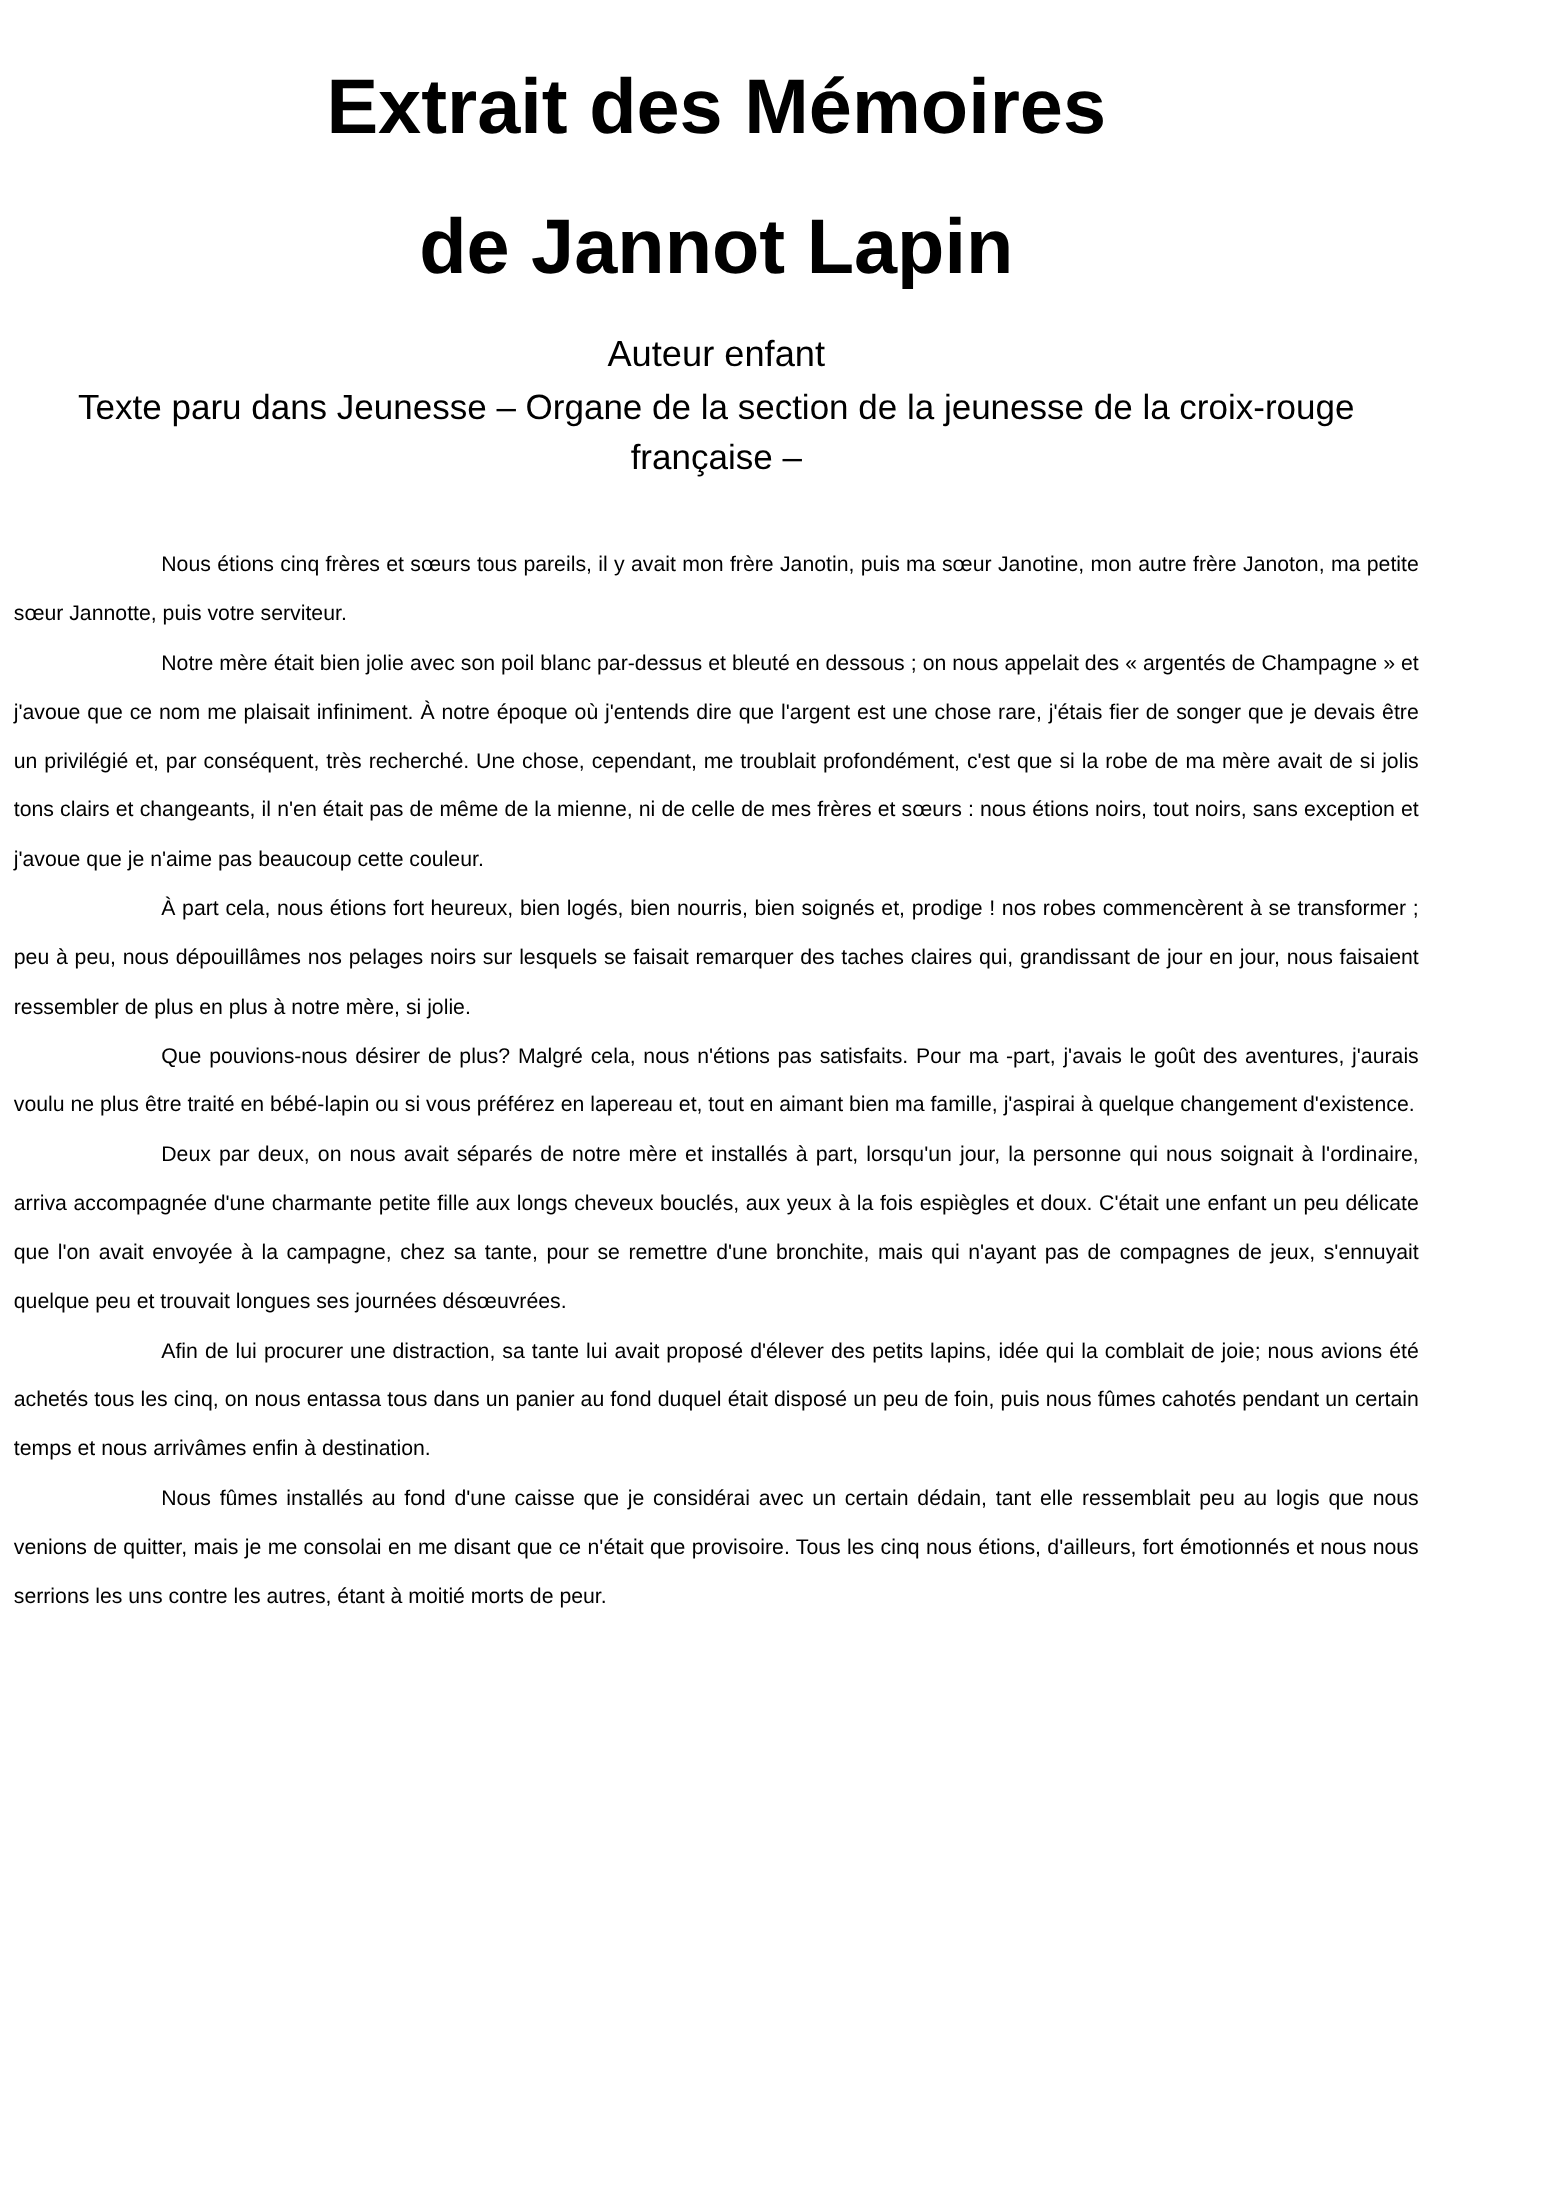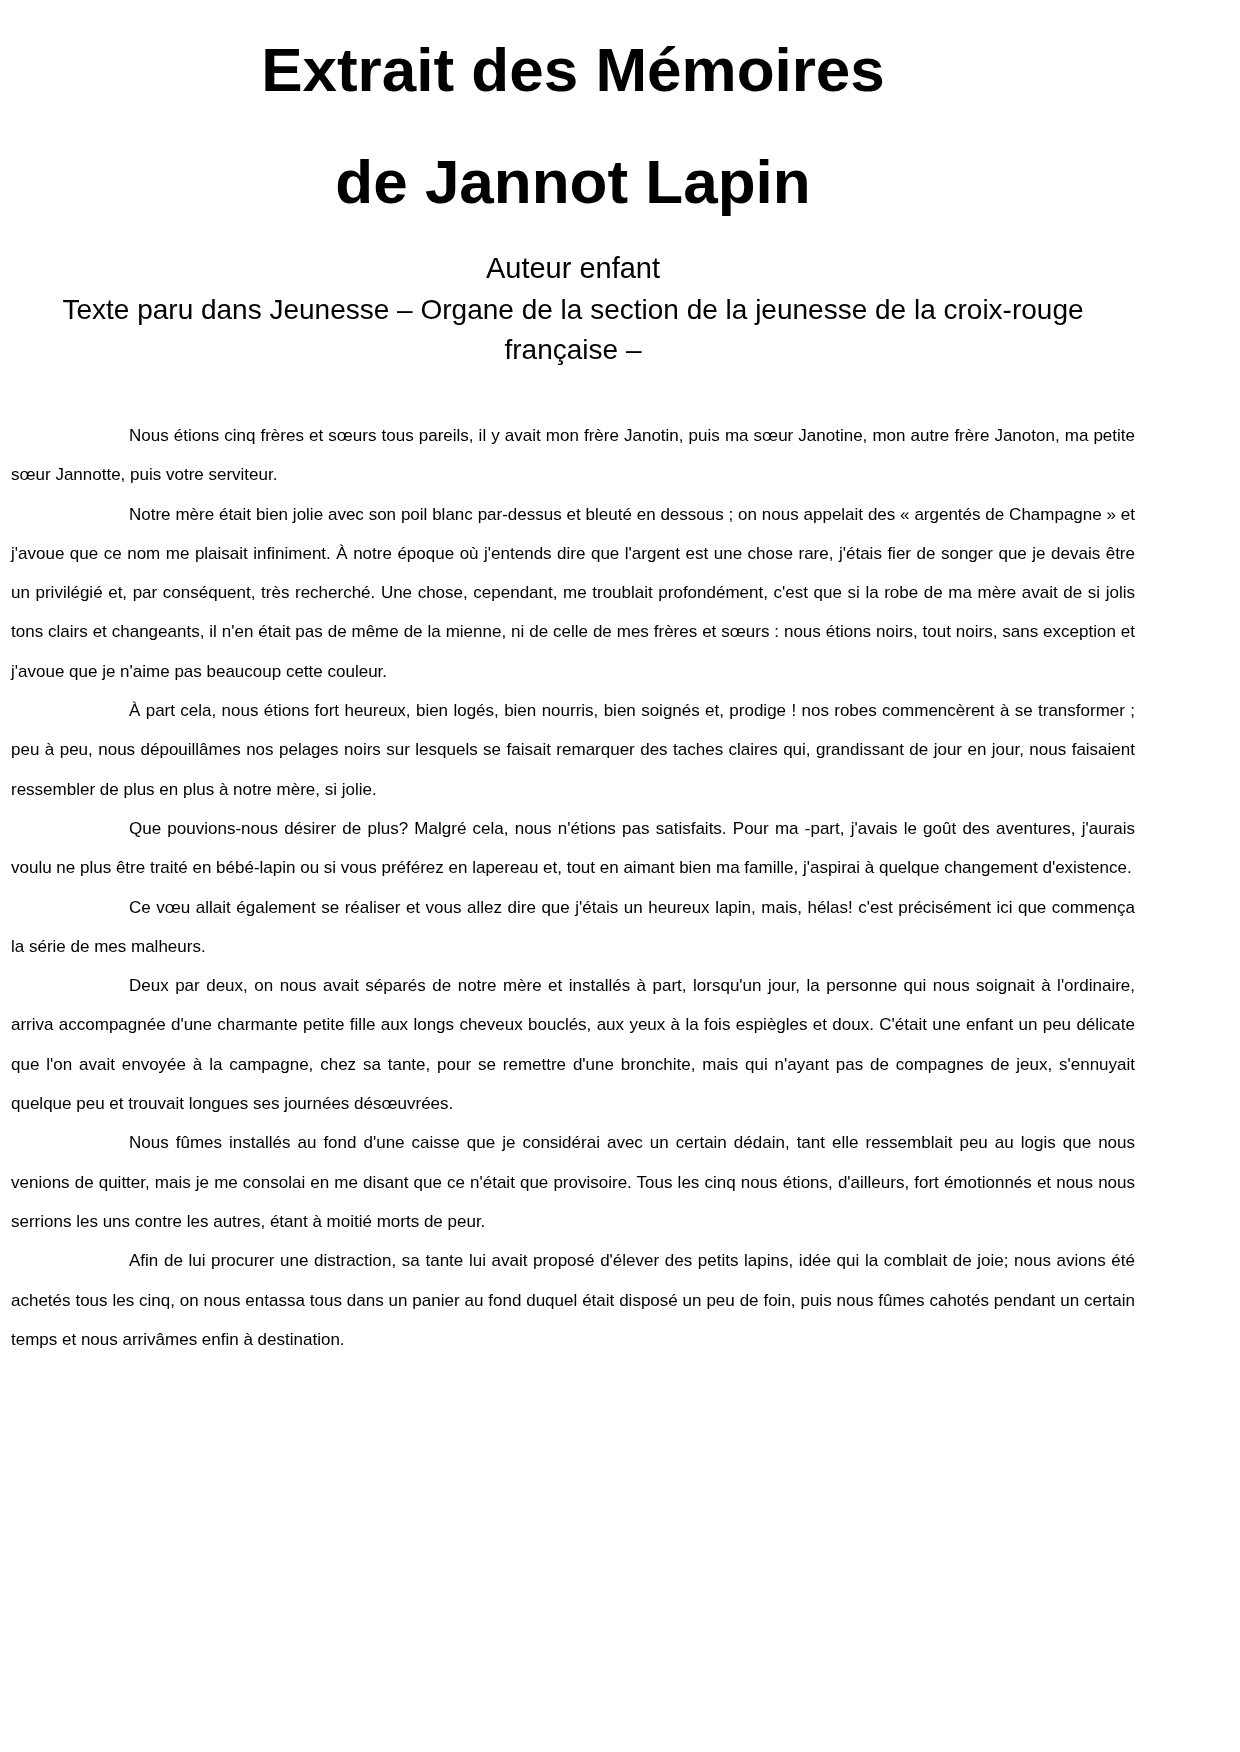--- a/index.html
+++ b/index.html
@@ -10,21 +10,21 @@
     width: 1240px;
     height: 1752px;
     overflow: hidden;
     background: #ffffff;
     color: #000000;
     font-family: "Liberation Sans", "DejaVu Sans", sans-serif;
   }
   .page {
     width: 1146px;
     height: 1752px;
-    padding: 0 11px;
+    padding: 16px 11px;
     box-sizing: border-box;
     overflow: hidden;
   }
   .title {
     margin: 0;
     padding-top: 14px;
     font-size: 62px;
     font-weight: 700;
     text-align: center;
     letter-spacing: 0;
@@ -75,19 +75,18 @@
 
   <div class="source">
     <span class="source-line">Texte paru dans Jeunesse – Organe de la section de la jeunesse de la croix-rouge française –</span>
   </div>
 
   <div class="body-text">
     <p class="para">Nous étions cinq frères et sœurs tous pareils, il y avait mon frère Janotin, puis ma sœur Janotine, mon autre frère Janoton, ma petite sœur Jannotte, puis votre serviteur.</p>
     <p class="para">Notre mère était bien jolie avec son poil blanc par-dessus et bleuté en dessous ; on nous appelait des « argentés de Champagne » et j'avoue que ce nom me plaisait infiniment. À notre époque où j'entends dire que l'argent est une chose rare, j'étais fier de songer que je devais être un privilégié et, par conséquent, très recherché. Une chose, cependant, me troublait profondément, c'est que si la robe de ma mère avait de si jolis tons clairs et changeants, il n'en était pas de même de la mienne, ni de celle de mes frères et sœurs : nous étions noirs, tout noirs, sans exception et j'avoue que je n'aime pas beaucoup cette couleur.</p>
     <p class="para">À part cela, nous étions fort heureux, bien logés, bien nourris, bien soignés et, prodige ! nos robes commencèrent à se transformer ; peu à peu, nous dépouillâmes nos pelages noirs sur lesquels se faisait remarquer des taches claires qui, grandissant de jour en jour, nous faisaient ressembler de plus en plus à notre mère, si jolie.</p>
     <p class="para">Que pouvions-nous désirer de plus? Malgré cela, nous n'étions pas satisfaits. Pour ma -part, j'avais le goût des aventures, j'aurais voulu ne plus être traité en bébé-lapin ou si vous préférez en lapereau et, tout en aimant bien ma famille, j'aspirai à quelque changement d'existence.</p>
-    <p class="para">Ce vœu allait également se réaliser et vous allez dire que j'étais un heureux lapin, mais, hélas! c'est précisément ici que commença la série de mes malheurs.</p>
     <p class="para">Deux par deux, on nous avait séparés de notre mère et installés à part, lorsqu'un jour, la personne qui nous soignait à l'ordinaire, arriva accompagnée d'une charmante petite fille aux longs cheveux bouclés, aux yeux à la fois espiègles et doux. C'était une enfant un peu délicate que l'on avait envoyée à la campagne, chez sa tante, pour se remettre d'une bronchite, mais qui n'ayant pas de compagnes de jeux, s'ennuyait quelque peu et trouvait longues ses journées désœuvrées.</p>
+    <p class="para">Afin de lui procurer une distraction, sa tante lui avait proposé d'élever des petits lapins, idée qui la comblait de joie; nous avions été achetés tous les cinq, on nous entassa tous dans un panier au fond duquel était disposé un peu de foin, puis nous fûmes cahotés pendant un certain temps et nous arrivâmes enfin à destination.</p>
     <p class="para">Nous fûmes installés au fond d'une caisse que je considérai avec un certain dédain, tant elle ressemblait peu au logis que nous venions de quitter, mais je me consolai en me disant que ce n'était que provisoire. Tous les cinq nous étions, d'ailleurs, fort émotionnés et nous nous serrions les uns contre les autres, étant à moitié morts de peur.</p>
-    <p class="para">Afin de lui procurer une distraction, sa tante lui avait proposé d'élever des petits lapins, idée qui la comblait de joie; nous avions été achetés tous les cinq, on nous entassa tous dans un panier au fond duquel était disposé un peu de foin, puis nous fûmes cahotés pendant un certain temps et nous arrivâmes enfin à destination.</p>
   </div>
 
 </div>
 
 </body></html>

